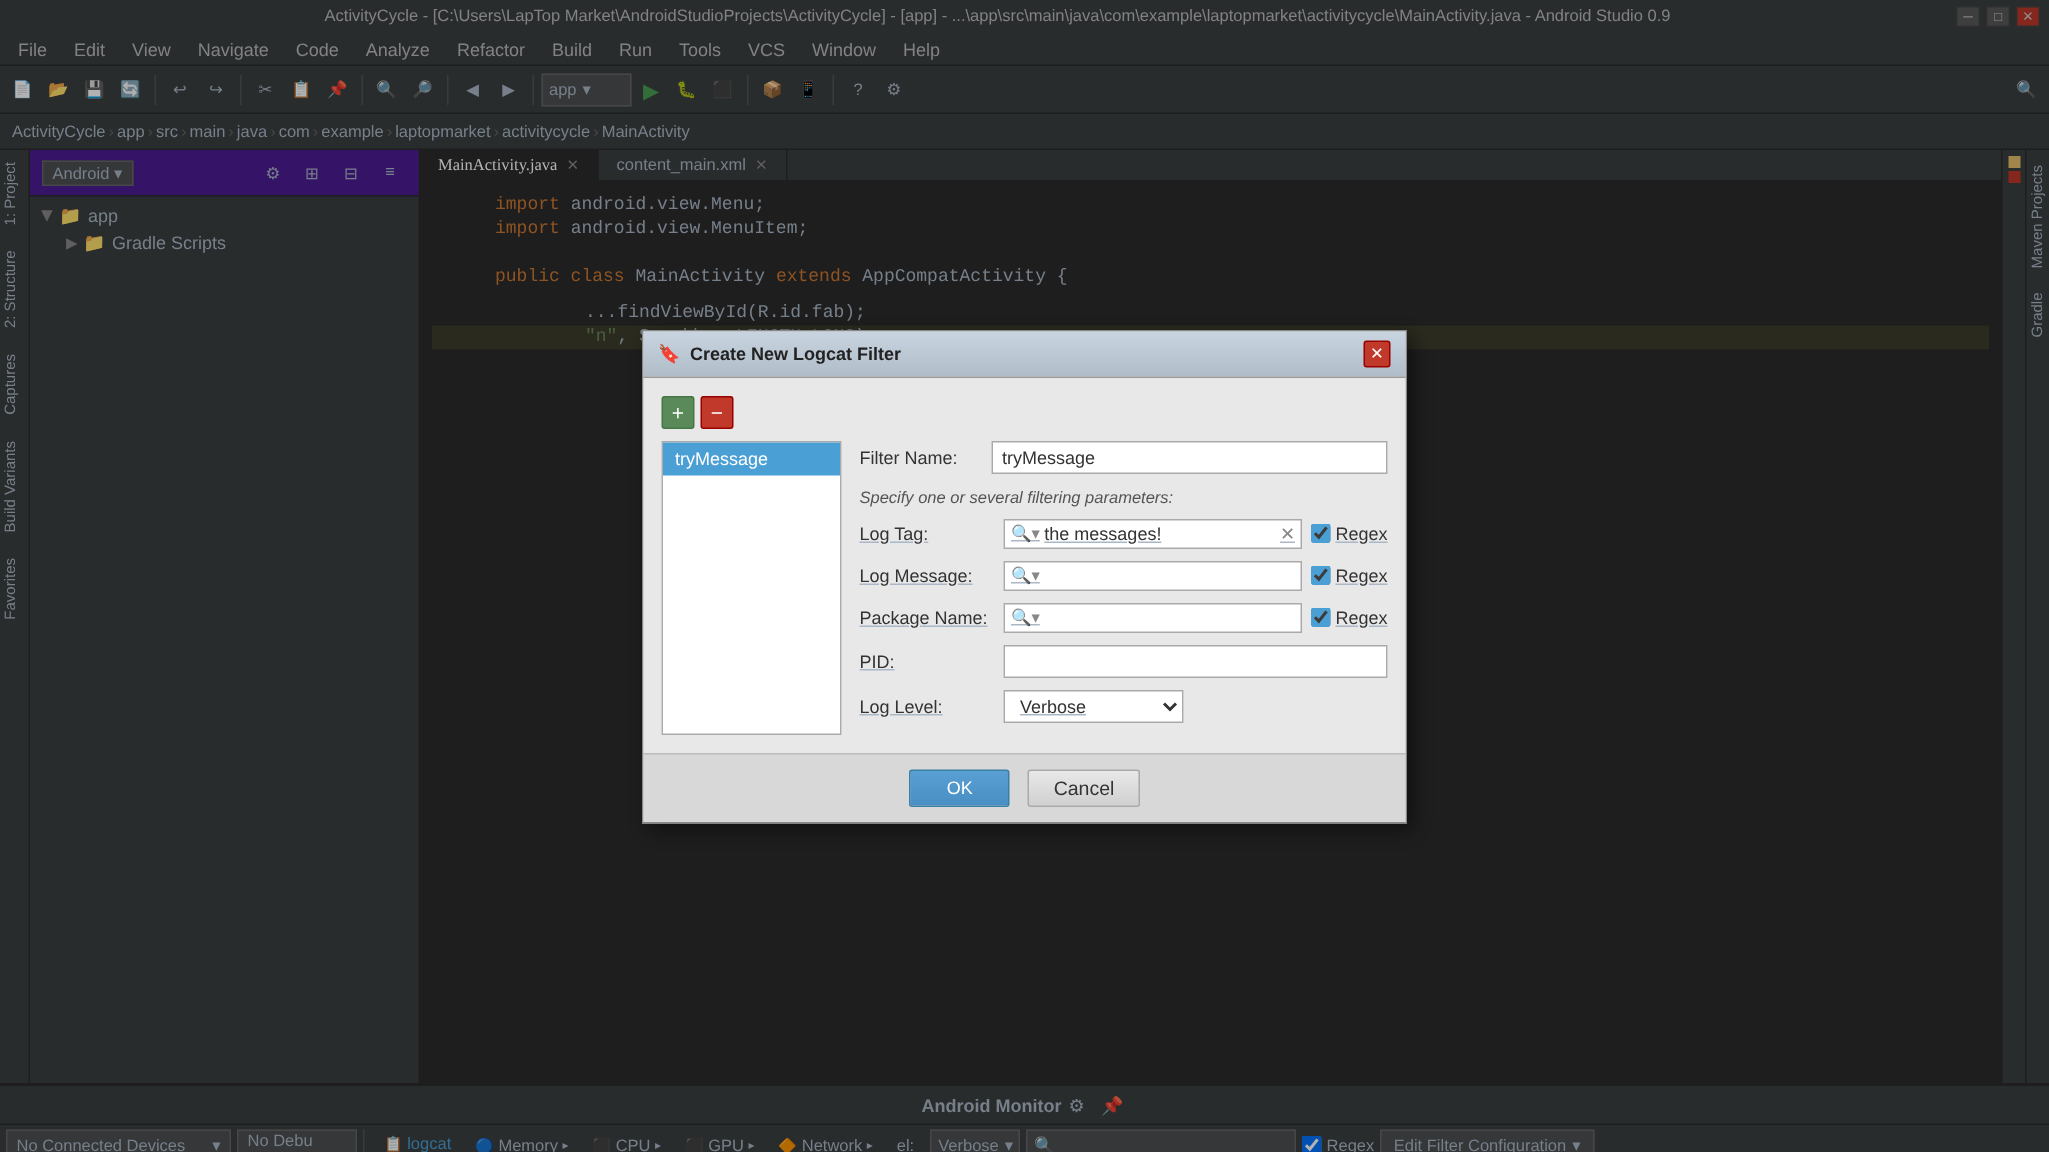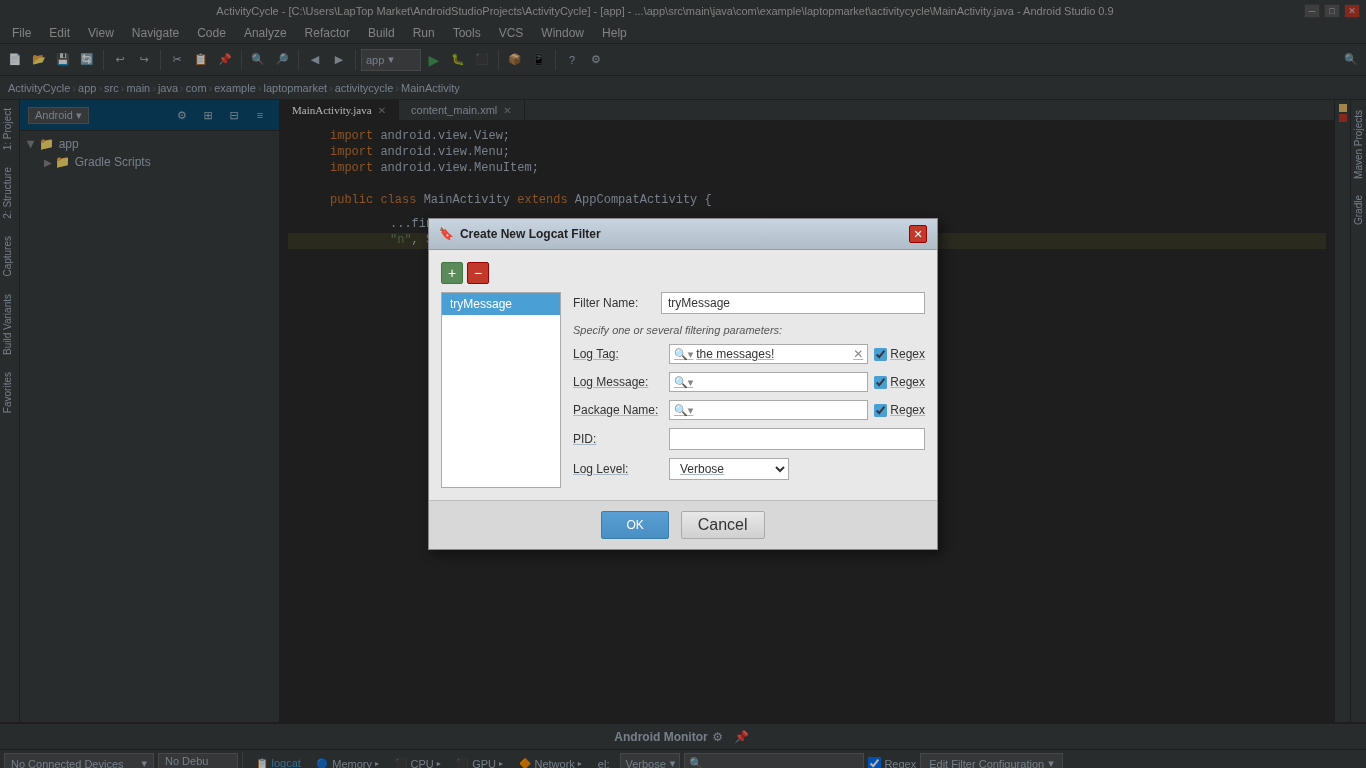--- a/index.html
+++ b/index.html
@@ -25,21 +25,21 @@
     
     #breadcrumb { background: #3c3f41; height: 24px; display: flex; align-items: center; padding: 0 8px; border-bottom: 1px solid #2b2b2b; font-size: 11px; color: #a9b7c6; gap: 2px; }
     #breadcrumb span { cursor: pointer; }
     #breadcrumb .sep { color: #666; }
 
     
     #main { display: flex; height: calc(768px - 22px - 22px - 32px - 24px - 22px - 24px); }
 
     
     #sidebar { width: 260px; background: #3c3f41; border-right: 1px solid #2b2b2b; display: flex; flex-direction: column; }
-    #sidebar-header { background: #0c4a6e; padding: 4px 8px; font-size: 11px; color: #a9b7c6; border-bottom: 1px solid #2b2b2b; display: flex; align-items: center; gap: 4px; }
+    #sidebar-header { background: #4c1d95; padding: 4px 8px; font-size: 11px; color: #a9b7c6; border-bottom: 1px solid #2b2b2b; display: flex; align-items: center; gap: 4px; }
     .android-dropdown { background: #4c5052; border: 1px solid #666; color: #a9b7c6; font-size: 11px; padding: 1px 6px; cursor: pointer; }
     #sidebar-tree { flex: 1; overflow-y: auto; padding: 4px 0; }
     .tree-item { padding: 2px 8px; cursor: pointer; display: flex; align-items: center; gap: 4px; font-size: 12px; }
     .tree-item.expanded .arrow { transform: rotate(90deg); }
     .arrow { color: #888; font-size: 10px; display: inline-block; transition: transform 0.1s; }
     .folder-icon { color: #e8bf6a; font-size: 12px; }
     .folder-icon.blue { color: #4a9fd5; }
     .tree-child { padding-left: 24px; }
 
     
@@ -96,21 +96,21 @@
     .param-input-wrap .search-icon-small { color: #888; font-size: 11px; margin-right: 3px; }
     .param-input-wrap input { border: none; outline: none; flex: 1; font-size: 12px; color: #333; background: transparent; }
     .param-input-wrap .clear-btn { color: #888; cursor: pointer; font-size: 12px; }
     .param-regex { display: flex; align-items: center; gap: 3px; font-size: 12px; color: #333; }
     .param-regex input[type=checkbox] { accent-color: #4a9fd5; }
     .pid-input { width: 100%; padding: 3px 6px; border: 1px solid #aaa; background: #fff; font-size: 12px; }
     .loglevel-wrap { display: flex; align-items: center; gap: 4px; }
     .loglevel-select { padding: 2px 6px; border: 1px solid #aaa; background: #fff; font-size: 12px; color: #333; min-width: 120px; }
     #modal-footer { display: flex; justify-content: center; gap: 12px; padding: 10px 12px; background: #d8d8d8; border-top: 1px solid #bbb; }
     .modal-ok-btn { background: linear-gradient(to bottom, #5a9fd4, #4a8fc4); border: 1px solid #3a7fa4; color: #fff; padding: 4px 24px; font-size: 12px; cursor: pointer; border-radius: 2px; }
-    .modal-cancel-btn { background: linear-gradient(to bottom, #e8e8e8, #d0d0d0); border: 1px solid #aaa; color: #333; padding: 4px 16px; font-size: 16px; cursor: pointer; border-radius: 2px; }
+    .modal-cancel-btn { background: linear-gradient(to bottom, #e8e8e8, #d0d0d0); border: 1px solid #aaa; color: #333; padding: 4px 16px; font-size: 13px; cursor: pointer; border-radius: 2px; }
     .device-dropdown { background: #4c5052; border: 1px solid #666; color: #a9b7c6; font-size: 11px; padding: 1px 6px; height: 22px; cursor: pointer; display: flex; align-items: center; gap: 4px; min-width: 150px; }
     .debug-dropdown { background: #4c5052; border: 1px solid #666; color: #a9b7c6; font-size: 11px; padding: 1px 6px; height: 22px; cursor: pointer; min-width: 80px; }
     .monitor-tab-btn { padding: 1px 6px; font-size: 11px; background: transparent; border: 1px solid transparent; color: #a9b7c6; cursor: pointer; display: flex; align-items: center; gap: 3px; height: 22px; }
     .monitor-tab-btn.active { color: #4a9fd5; border-bottom: 2px solid #4a9fd5; }
     .verbose-dropdown { background: #4c5052; border: 1px solid #666; color: #a9b7c6; font-size: 11px; padding: 1px 4px; height: 22px; display: flex; align-items: center; gap: 4px; }
     .filter-input-wrap { background: #4c5052; border: 1px solid #666; display: flex; align-items: center; padding: 1px 4px; height: 22px; flex: 1; max-width: 180px; }
     .filter-input-wrap input { background: transparent; border: none; outline: none; color: #a9b7c6; font-size: 11px; width: 100%; }
     .regex-check { display: flex; align-items: center; gap: 3px; font-size: 11px; color: #a9b7c6; }
     .edit-filter-btn { background: #4c5052; border: 1px solid #666; color: #a9b7c6; font-size: 11px; padding: 1px 8px; height: 22px; cursor: pointer; display: flex; align-items: center; gap: 4px; }
     .small-icon-btn { width: 20px; height: 20px; background: transparent; border: 1px solid transparent; color: #a9b7c6; cursor: pointer; display: flex; align-items: center; justify-content: center; font-size: 12px; }
@@ -248,24 +248,20 @@
         <span class="close-tab">✕</span>
       </div>
       <div class="tab">
         <span>content_main.xml</span>
         <span class="close-tab">✕</span>
       </div>
     </div>
     <div id="editor">
       <div class="code-line">
         <span class="line-num"></span>
-        <span><span class="keyword">import</span> android.view.View;</span>
-      </div>
-      <div class="code-line">
-        <span class="line-num"></span>
         <span><span class="keyword">import</span> android.view.Menu;</span>
       </div>
       <div class="code-line">
         <span class="line-num"></span>
         <span><span class="keyword">import</span> android.view.MenuItem;</span>
       </div>
       <div class="code-line">
         <span class="line-num"></span>
         <span></span>
       </div>

